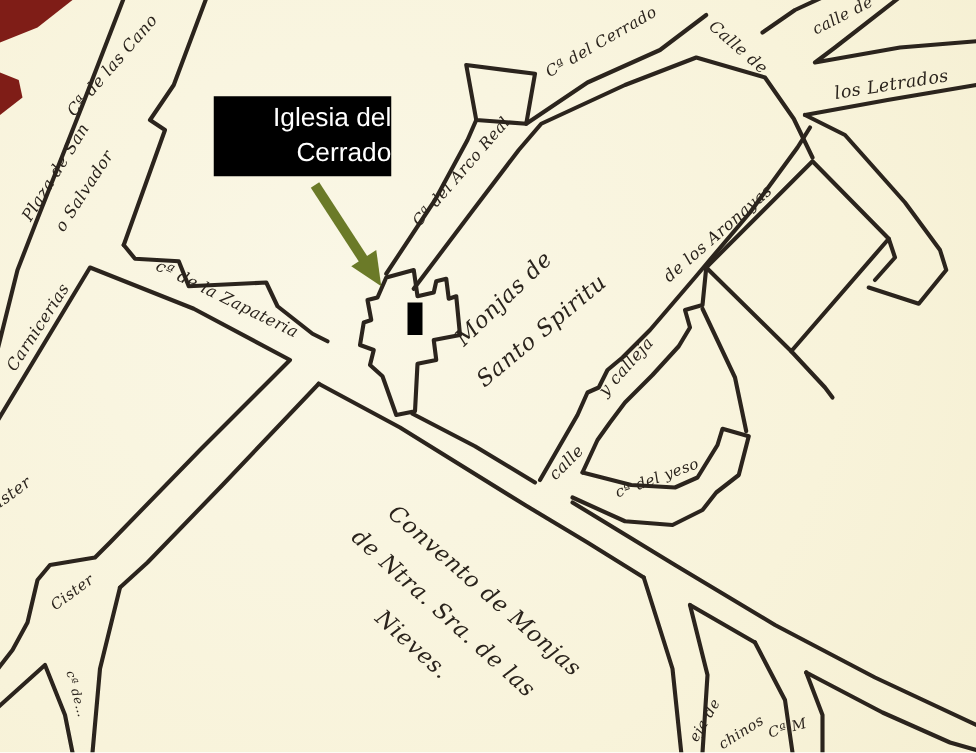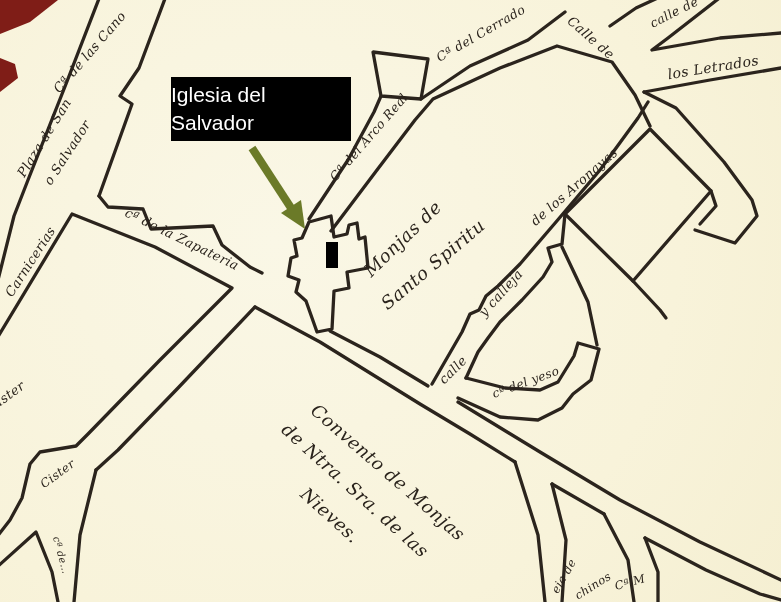--- a/index.html
+++ b/index.html
@@ -15,23 +15,23 @@
     letter-spacing:0.4px;
   }
   .map-label-big{
     font-family:"DejaVu Serif",serif;
     font-style:italic;
     fill:#2a231c;
     letter-spacing:0.6px;
   }
   .street{stroke:#2b241d;stroke-width:3.3;fill:none;stroke-linecap:round;stroke-linejoin:round;}
   .callout{
-    position:absolute;left:171px;top:77px;width:180px;height:64px;
+    position:absolute;left:171px;top:77px;width:142px;height:64px;
     box-sizing:border-box;padding-top:4px;
-    text-align:left;
+    text-align:right;
     font-family:"Liberation Sans",sans-serif;
     font-size:21px;line-height:28px;
   }
 </style>
 </head>
 <body>
 
 <div class="stage">
 
   <svg width="781" height="602" viewBox="0 0 781 602">
@@ -120,16 +120,16 @@
     </g>
 
     <g>
       <line x1="252" y1="148" x2="293" y2="211" stroke="#6b7a28" stroke-width="8"></line>
       <polygon points="305,229 301,200 281,213" fill="#6b7a28"></polygon>
     </g>
   </svg>
 
   <div class="callout" title="Iglesia del" style="background: rgb(0, 0, 0); color: rgb(255, 255, 255);">
     <div>Iglesia del</div>
-    <div>Salvador</div>
+    <div>Cerrado</div>
   </div>
 
 </div>
 
 </body></html>

